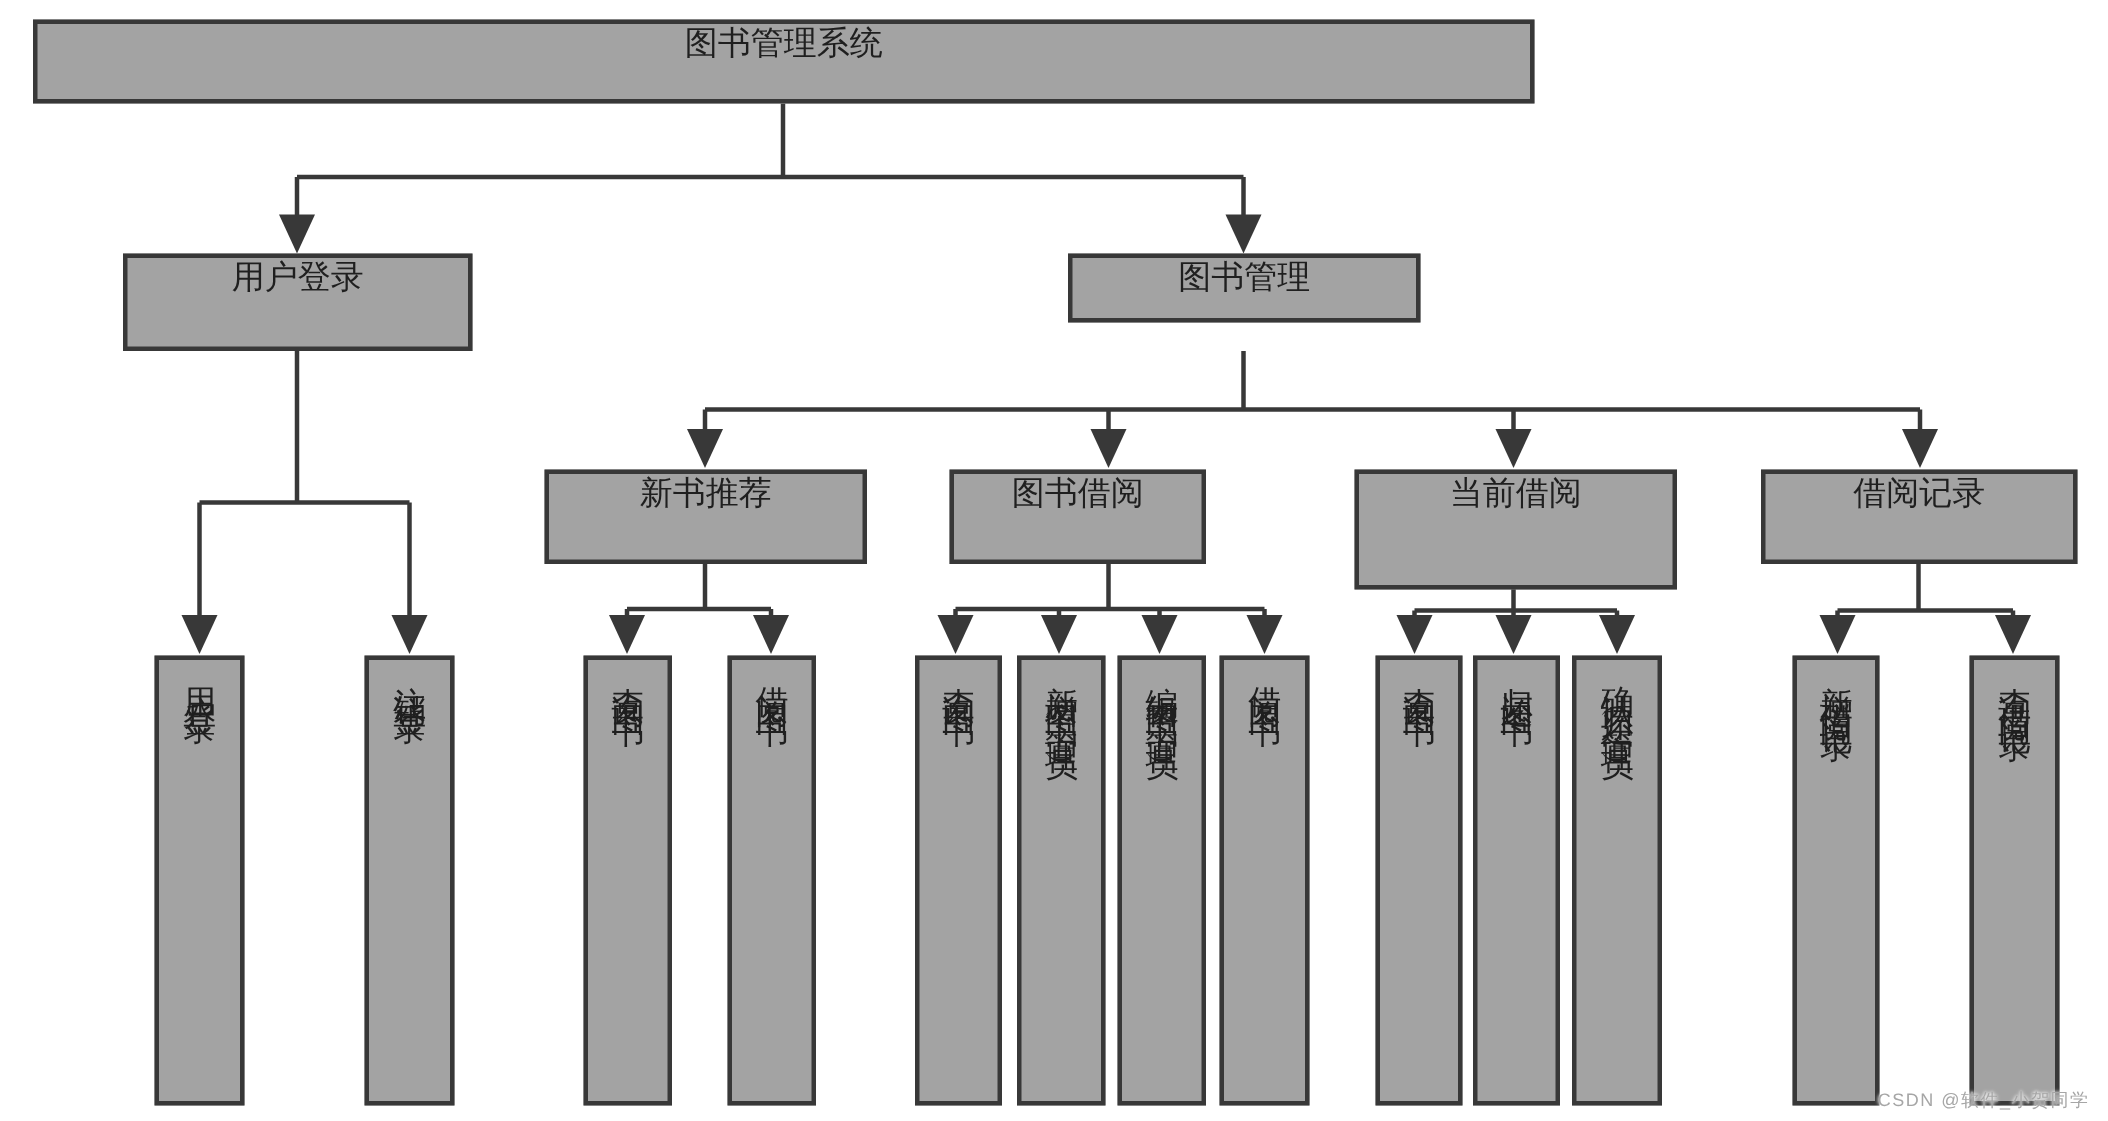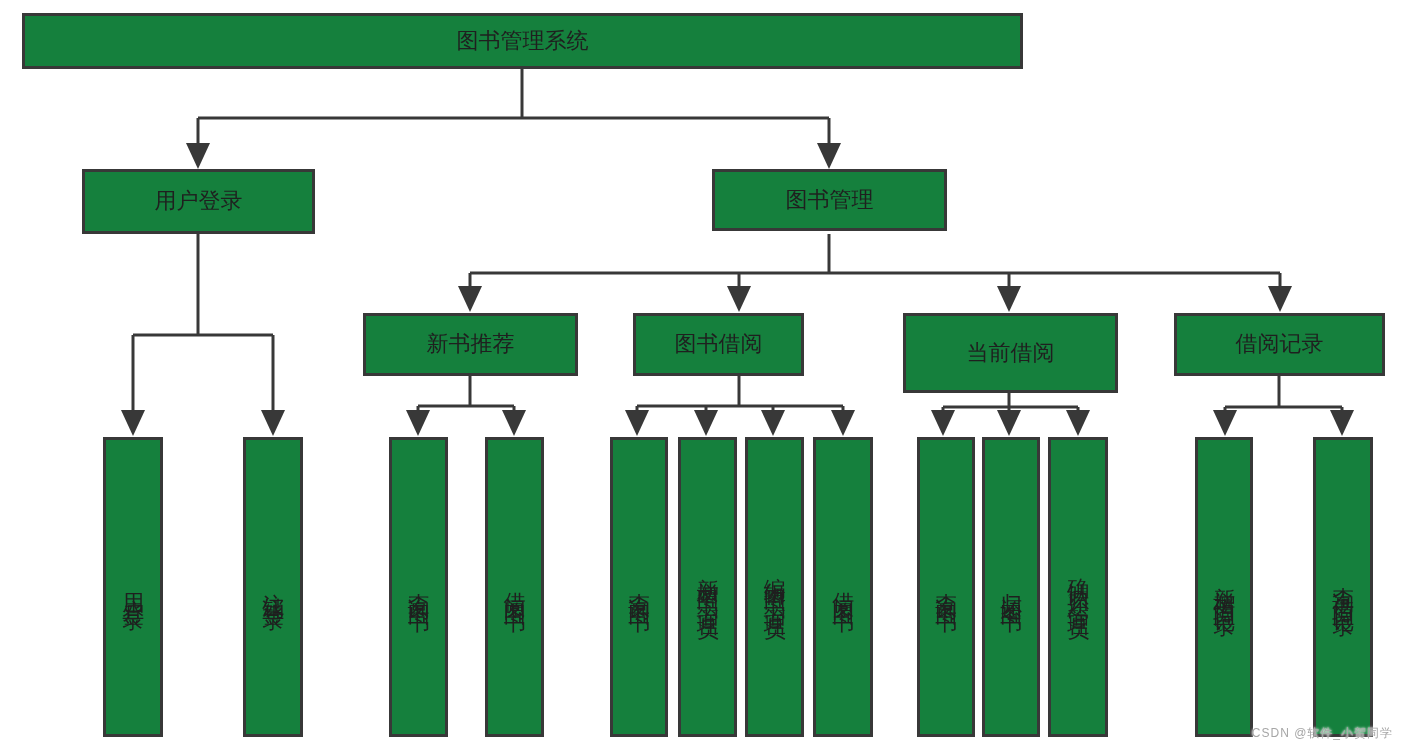--- a/index.html
+++ b/index.html
@@ -6,23 +6,23 @@
   html,body { margin:0; padding:0; background:#ffffff; }
   .stage {
     position:relative; width:1405px; height:747px; background:#ffffff;
     font-family:"Liberation Sans", sans-serif; overflow:hidden;
   }
   svg.connectors { position:absolute; left:0; top:0; z-index:1; }
   svg.connectors line { stroke:var(--line); stroke-width:3; }
   svg.connectors polygon { fill:var(--line); stroke:none; }
   .nodes { position:absolute; left:0; top:0; width:100%; height:100%; z-index:2; }
   .node {
-    position:absolute; box-sizing:border-box; background:#15803d;
+    position:absolute; box-sizing:border-box; background:#a3a3a3;
     border:3px solid var(--line); color:var(--text);
-    display:flex; align-items:center; justify-content:center;
+    display:flex; align-items:flex-start; justify-content:center;
     font-size:22px; line-height:1.2; text-align:center; white-space:nowrap;
   }
   .node.vertical .node-label {
     writing-mode:vertical-rl; text-orientation:mixed;
     letter-spacing:6px; white-space:nowrap;
   }
   .watermark {
     position:absolute; z-index:3; right:12px; bottom:5px;
     font-size:12px; color:var(--wm); letter-spacing:1px;
     text-shadow:0 0 2px #ffffff, 0 0 3px #ffffff;
@@ -86,21 +86,21 @@
       <line x1="1342" y1="407" x2="1342" y2="414"></line>
       <polygon points="1330,410 1354,410 1342,436"></polygon>
     </svg>
   <div class="nodes">
       <div class="node" style="left: 22px; top: 13px; width: 1001px; height: 56px;">
         <span class="node-label">图书管理系统</span>
       </div>
       <div class="node" style="left: 82px; top: 169px; width: 233px; height: 65px;">
         <span class="node-label">用户登录</span>
       </div>
-      <div class="node" style="left: 712px; top: 169px; width: 235px; height: 62px;">
+      <div class="node" style="left: 712px; top: 169px; width: 235px; height: 46px;">
         <span class="node-label">图书管理</span>
       </div>
       <div class="node" style="left: 363px; top: 313px; width: 215px; height: 63px;">
         <span class="node-label">新书推荐</span>
       </div>
       <div class="node" style="left: 633px; top: 313px; width: 171px; height: 63px;">
         <span class="node-label">图书借阅</span>
       </div>
       <div class="node" style="left: 903px; top: 313px; width: 215px; height: 80px;">
         <span class="node-label">当前借阅</span>

